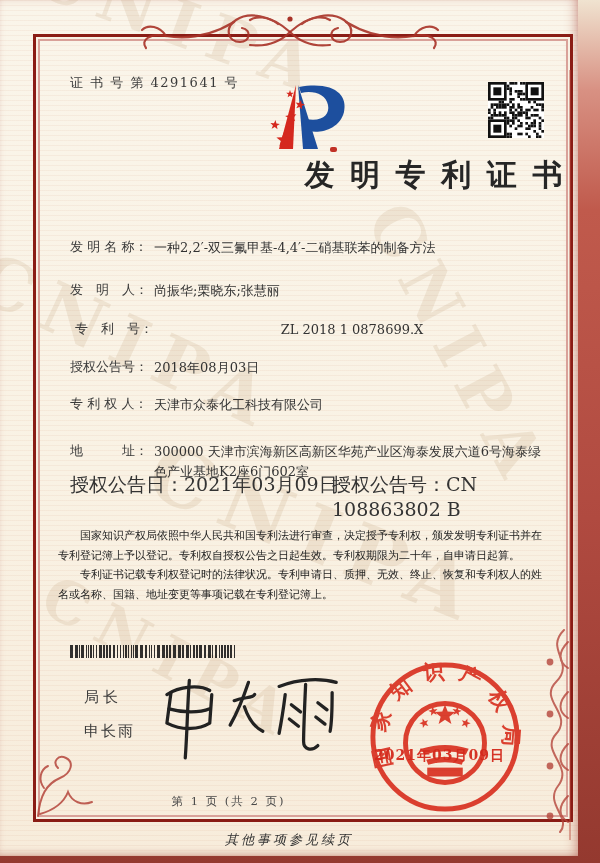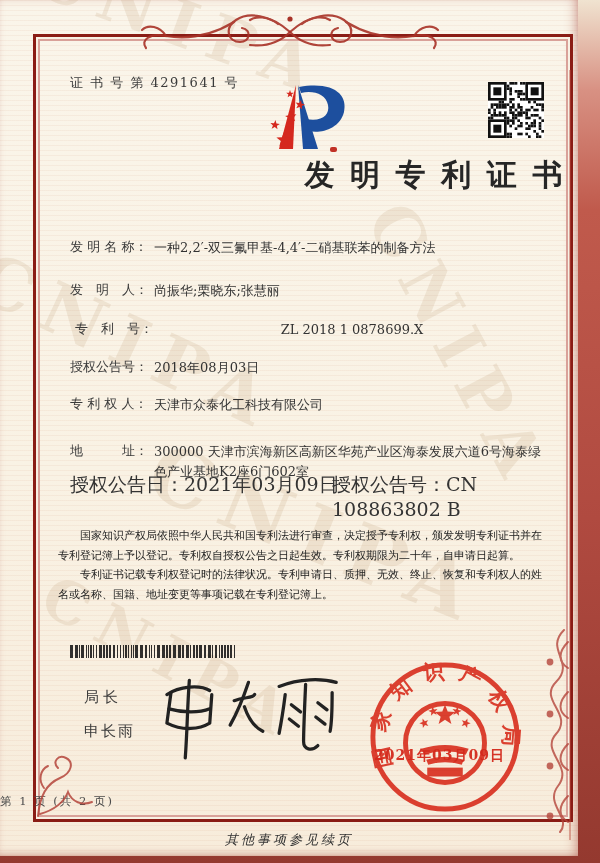--- a/index.html
+++ b/index.html
@@ -30,21 +30,21 @@
   .paras{position:absolute;left:58px;top:526px;width:492px;font-size:11px;color:#222;
     line-height:1.78;}
   .paras p{margin:0;text-indent:2em;}
   .barcode{position:absolute;left:70px;top:645px;width:168px;height:13px;}
   .director-title{position:absolute;left:84px;top:688px;font-size:15px;color:#3b3b3b;letter-spacing:4px;}
   .director-name{position:absolute;left:84px;top:722px;font-size:15px;color:#3b3b3b;letter-spacing:2px;}
   .signature{position:absolute;left:146px;top:666px;width:205px;height:102px;}
   .seal{position:absolute;left:366px;top:658px;width:158px;height:158px;opacity:0.92;mix-blend-mode:multiply;}
   .stamp-date{position:absolute;left:374px;top:747px;font-size:14px;font-weight:bold;color:#d4291c;
     letter-spacing:1px;opacity:0.95;}
-  .page-info{position:absolute;left:0;top:794px;width:457px;font-size:11.5px;
+  .page-info{position:absolute;left:0;top:794px;width:457px;text-align:center;font-size:11.5px;
     color:#4a4a4a;letter-spacing:2px;}
   .footer-note{position:absolute;left:0;top:831px;width:578px;text-align:center;font-size:13px;
     color:#333;font-style:italic;letter-spacing:3px;}
   .orn-top{position:absolute;left:128px;top:6px;width:324px;height:52px;}
   .orn-bl{position:absolute;left:34px;top:740px;width:62px;height:78px;}
   .orn-br{position:absolute;left:534px;top:628px;width:44px;height:206px;}
   .speck{position:absolute;left:330px;top:147px;width:7px;height:5px;background:#c13126;border-radius:2px;}
 </style>
 </head>
 <body>

